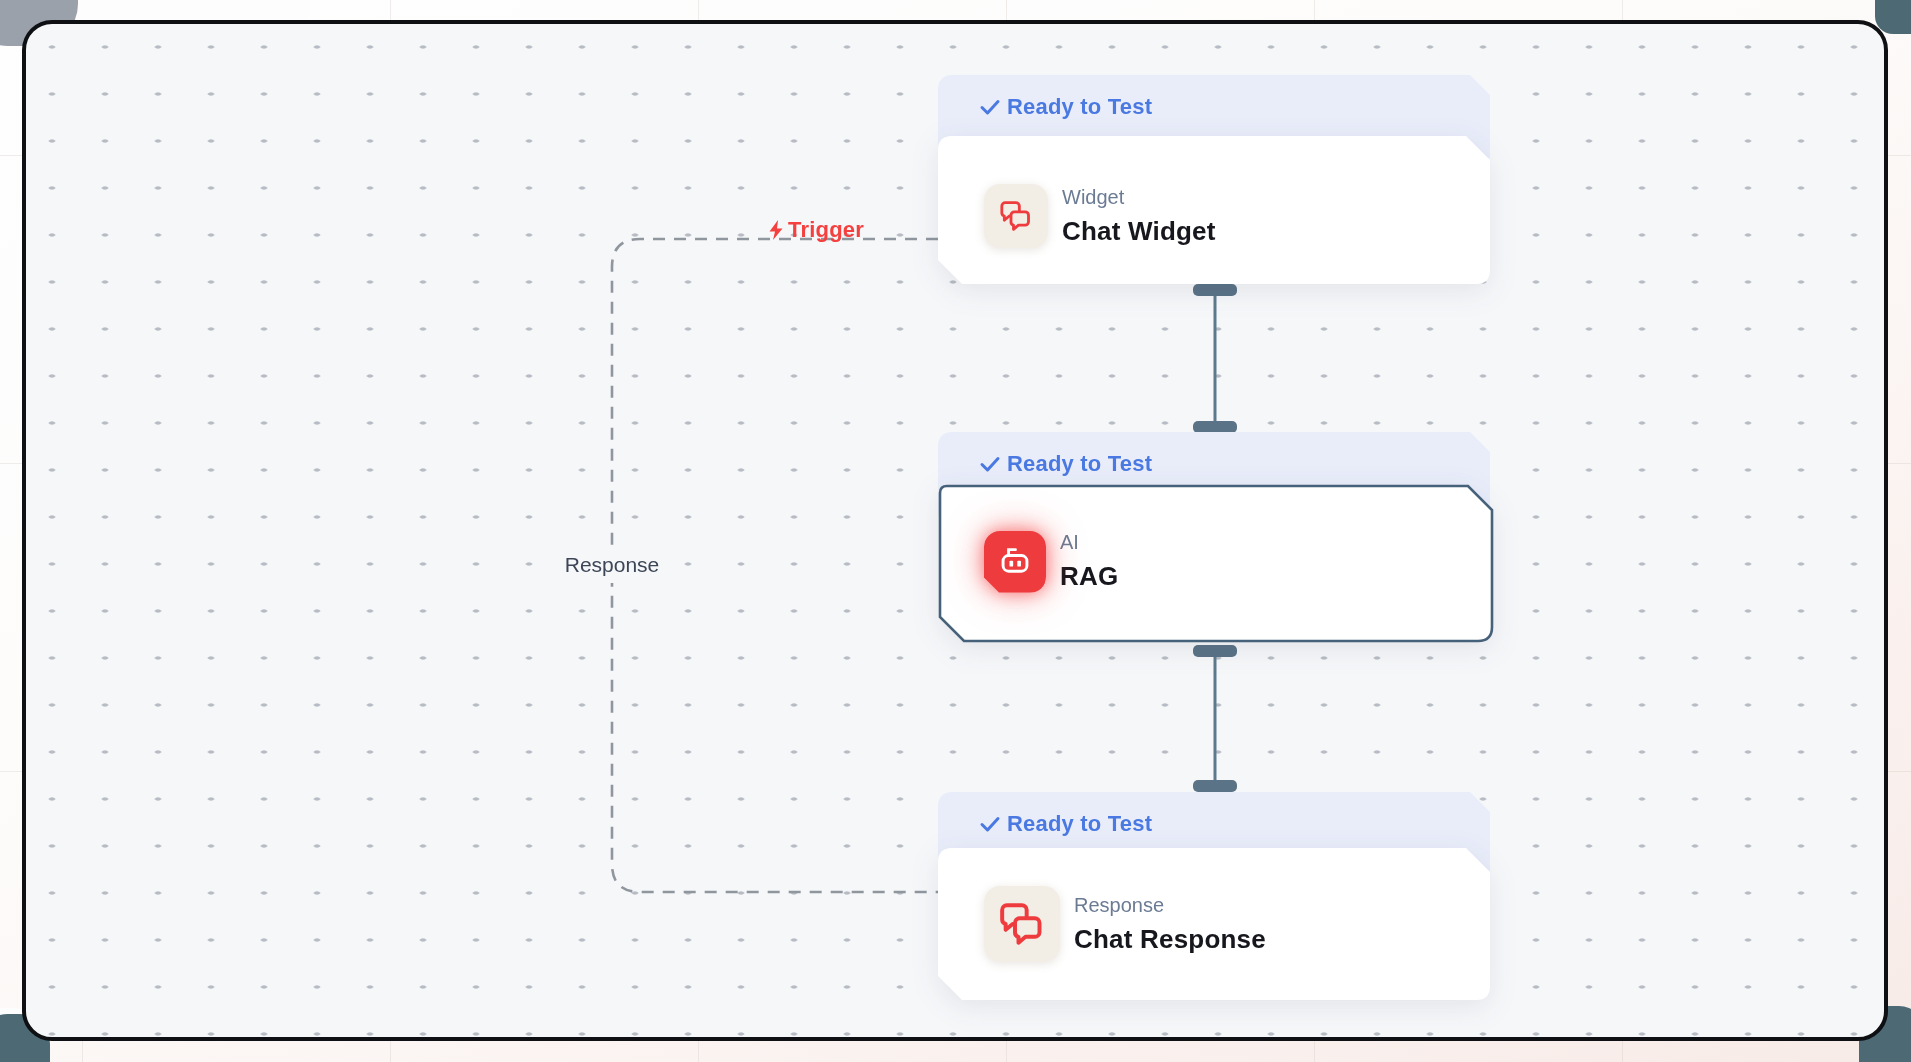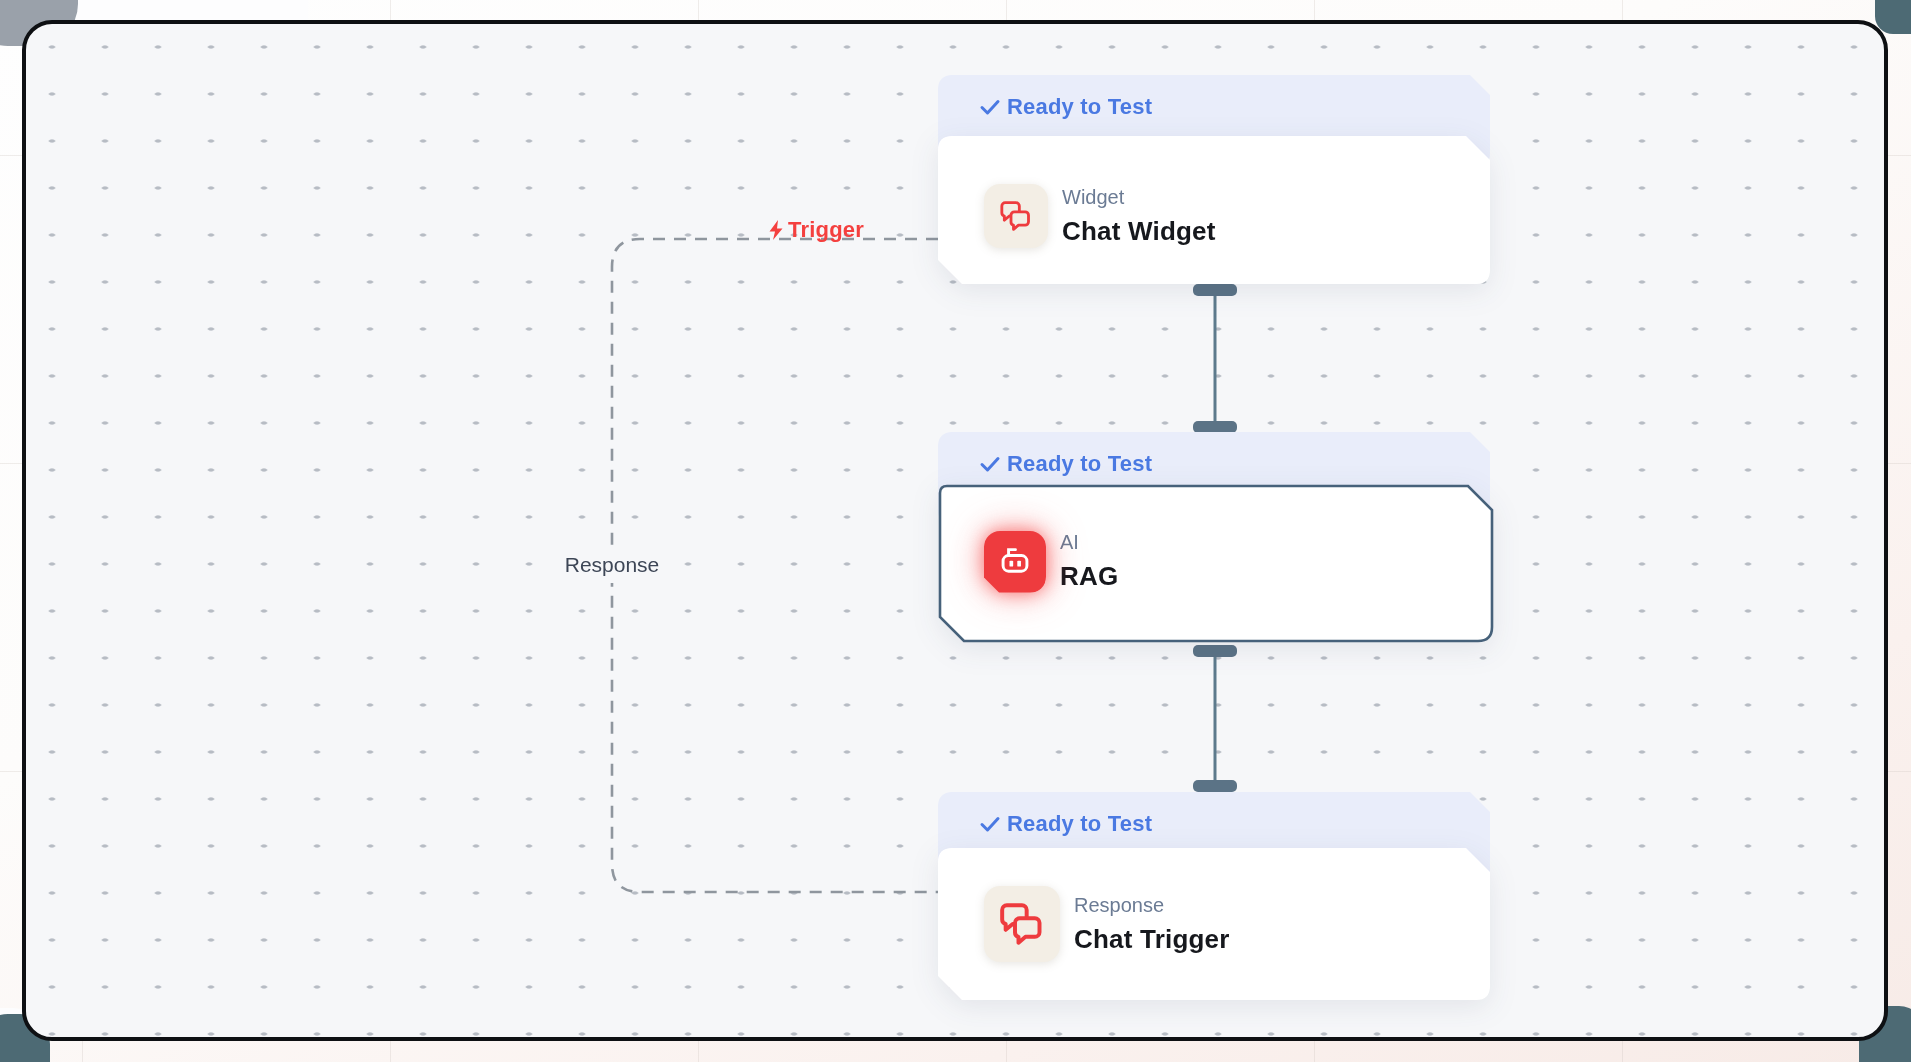--- a/index.html
+++ b/index.html
@@ -204,20 +204,20 @@
         </svg>
         <div class="card-content">
           <div class="icon-plate plate-lg">
             <svg width="56" height="56" viewBox="0 0 48 48">
               <path d="M11 8 h13 a4 4 0 0 1 4 4 v8 a4 4 0 0 1 -4 4 h-8 l-6 5 v-5 a4 4 0 0 1 -3 -4 v-8 a4 4 0 0 1 4 -4 z" fill="none" stroke="#ee3b3e" stroke-width="3.4" stroke-linejoin="round"></path>
               <path d="M22 19 h13 a4 4 0 0 1 4 4 v8 a4 4 0 0 1 -4 4 h-8 l-6 5 v-5 a4 4 0 0 1 -3 -4 v-8 a4 4 0 0 1 4 -4 z" fill="#f3eee5" stroke="#ee3b3e" stroke-width="3.4" stroke-linejoin="round"></path>
             </svg>
           </div>
           <div class="txt">
             <span class="subtitle">Response</span>
-            <span class="title">Chat Trigger</span>
+            <span class="title">Chat Response</span>
           </div>
         </div>
       </div>
     </div>
 
   </div>
 </div>
 
 </body></html>

